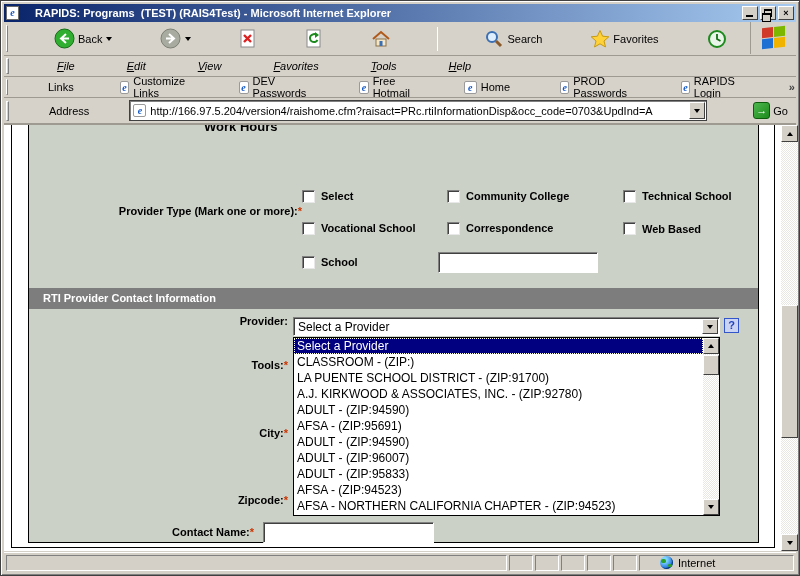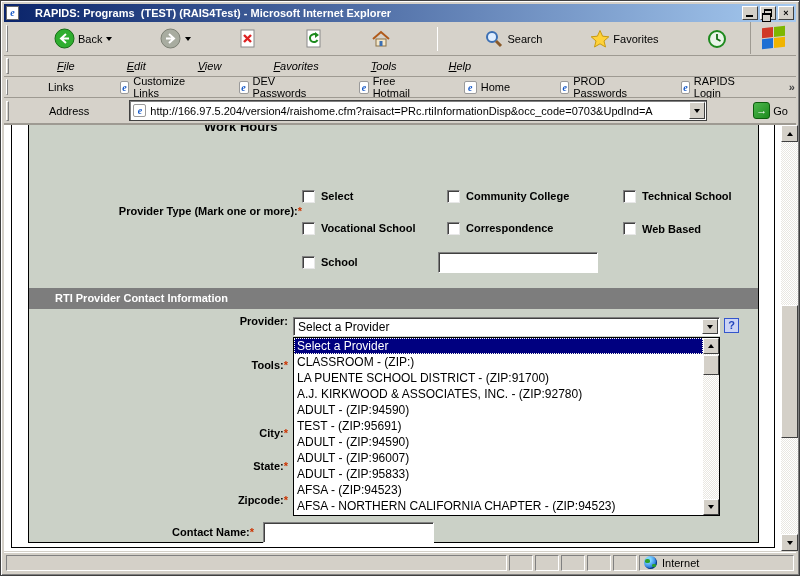--- a/index.html
+++ b/index.html
@@ -65,21 +65,21 @@
   .inner-box { position:absolute; left:24px; top:-12px; width:731px; height:430px; border:1px solid #000; background:#cbd1c7; }
 
   .work-hours { position:absolute; left:200px; top:-6px; width:200px; font-weight:bold; font-size:13px; }
   .pt-label { position:absolute; left:40px; top:80px; width:258px; text-align:right; font-weight:bold; }
   .req { color:#cc3300; font-weight:bold; }
   .cb { position:absolute; width:13px; height:13px; background:#fff; border:1px solid; border-color:#808080 #e8e8e8 #e8e8e8 #808080; box-shadow:inset 1px 1px 0 #404040; }
   .cb-label { position:absolute; font-weight:bold; white-space:nowrap; }
   .txt-input { position:absolute; background:#fff; border:1px solid; border-color:#808080 #fff #fff #808080; box-shadow:inset 1px 1px 0 #404040; }
 
   .sec-header { position:absolute; left:25px; top:163px; width:729px; height:21px; background:#7d7d7d;
-    color:#fff; font-weight:bold; line-height:21px; padding-left:26px; }
+    color:#fff; font-weight:bold; line-height:21px; padding-left:14px; }
 
   .fld-label { position:absolute; left:40px; width:244px; text-align:right; font-weight:bold; white-space:nowrap; }
 
   .combo { position:absolute; left:289px; top:192px; width:427px; height:19px; background:#fff;
     border:1px solid; border-color:#808080 #fff #fff #808080; box-shadow:inset 1px 1px 0 #404040;
     display:flex; align-items:center; }
   .combo-text { flex:1; padding-left:4px; font-size:12px; white-space:nowrap; overflow:hidden; }
   .combo-btn { width:16px; height:15px; margin:1px; background:#d4d0c8; border:1px solid; border-color:#fff #404040 #404040 #fff;
     display:flex; align-items:center; justify-content:center; }
   .tri-dn { width:0; height:0; border-left:3px solid transparent; border-right:3px solid transparent; border-top:4px solid #000; }
@@ -105,21 +105,21 @@
   .list-scroll .sb-btn { position:absolute; left:0; width:16px; height:16px; }
   .vscroll { position:absolute; left:777px; top:0; width:17px; height:426px; }
   .vscroll .sb-btn { position:absolute; left:0; width:17px; height:17px; }
 
   
   .statusbar { position:absolute; left:3px; right:3px; top:551px; height:20px; background:#d4d0c8;
     border-top:1px solid #fff; display:flex; align-items:center; padding:1px 2px; gap:2px; }
   .pane { height:16px; border:1px solid; border-color:#808080 #fff #fff #808080; }
   .pane.main { flex:1; }
   .pane.sq { width:24px; }
-  .pane.net { width:155px; display:flex; align-items:center; gap:5px; padding-left:4px; }
+  .pane.net { width:155px; display:flex; align-items:center; gap:5px; padding-left:20px; }
   .globe { width:13px; height:13px; border-radius:50%;
     background:radial-gradient(circle at 35% 30%, #7fd4ff 0 20%, #2f7fe0 60%, #114a9e);
     box-shadow:inset -1px -1px 0 #0a3a7a; position:relative; }
   .globe:before { content:""; position:absolute; left:1px; top:3px; width:5px; height:4px; background:#2ba02b; border-radius:40%; }
   .globe:after { content:""; position:absolute; right:1px; bottom:2px; width:4px; height:3px; background:#2ba02b; border-radius:40%; }
 </style>
 </head>
 <body>
 
 <div class="window">
@@ -343,38 +343,35 @@
           </span>
       </div>
       <div class="help-btn">?</div>
 
       <div class="fld-label" style="top:234px;">
         <span>Tools:</span><span class="req">*</span>
       </div>
       <div class="fld-label" style="top:302px;">
         <span>City:</span><span class="req">*</span>
       </div>
-      <div class="fld-label" style="top:335px;">
-        <span>State:</span><span class="req">*</span>
-      </div>
       <div class="fld-label" style="top:369px;">
         <span>Zipcode:</span><span class="req">*</span>
       </div>
       <div class="fld-label" style="top:401px; left:10px; width:240px;">
         <span>Contact Name:</span><span class="req">*</span>
       </div>
       <span class="txt-input" style="left:259px; top:397px; width:171px; height:21px;"></span>
 
       <div class="combo-list">
         <div class="opt sel">Select a Provider</div>
         <div class="opt">CLASSROOM - (ZIP:)</div>
         <div class="opt">LA PUENTE SCHOOL DISTRICT - (ZIP:91700)</div>
         <div class="opt">A.J. KIRKWOOD &amp; ASSOCIATES, INC. - (ZIP:92780)</div>
         <div class="opt">ADULT - (ZIP:94590)</div>
-        <div class="opt">TEST - (ZIP:95691)</div>
+        <div class="opt">AFSA - (ZIP:95691)</div>
         <div class="opt">ADULT - (ZIP:94590)</div>
         <div class="opt">ADULT - (ZIP:96007)</div>
         <div class="opt">ADULT - (ZIP:95833)</div>
         <div class="opt">AFSA - (ZIP:94523)</div>
         <div class="opt">AFSA - NORTHERN CALIFORNIA CHAPTER - (ZIP:94523)</div>
         <div class="list-scroll sb-track">
           <span class="sb-btn" style="top:0;">
               <span class="tri-up"></span>
             </span>
           <span class="sb-thumb" style="position:absolute; left:0; top:17px; width:16px; height:20px;"></span>

